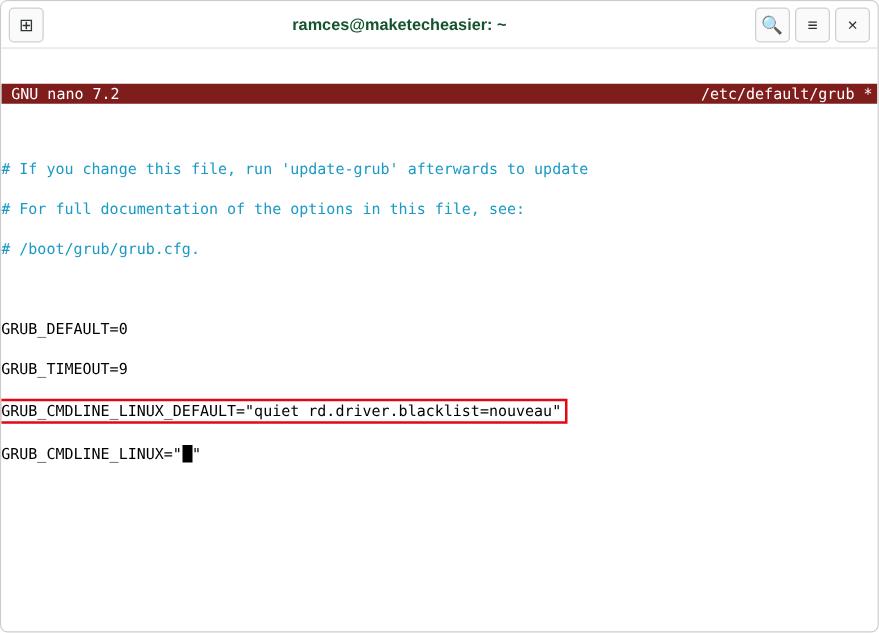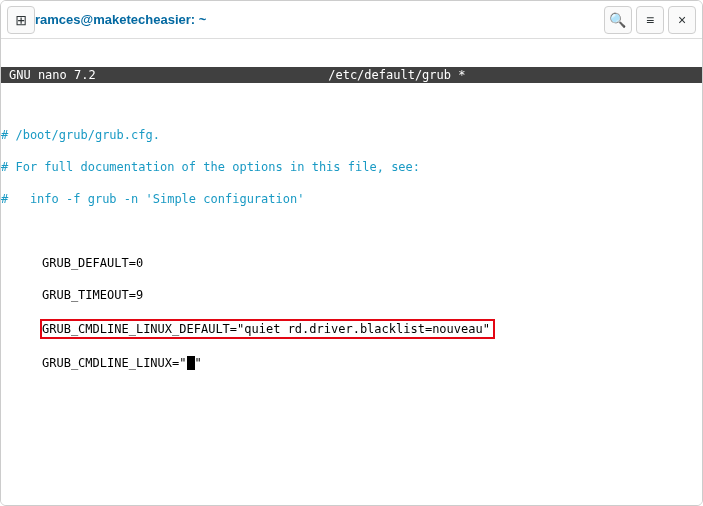--- a/index.html
+++ b/index.html
@@ -28,23 +28,23 @@
       padding: 0 6px;
       font-family: sans-serif;
       font-size: 13px;
     }
     .titlebar-left {
       display: flex;
       align-items: center;
     }
     .titlebar-center {
       flex: 1;
-      text-align: left;
+      text-align: center;
       font-weight: 600;
-      color: #0369a1;
+      color: #14532d;
     }
     .titlebar-right {
       display: flex;
       align-items: center;
       gap: 4px;
     }
     .tb-button {
       width: 28px;
       height: 28px;
       border: 1px solid #cfcfcf;
@@ -63,43 +63,42 @@
     .terminal {
       flex: 1;
       background: #fff;
       color: #000;
       padding: 0;
       white-space: pre;
       overflow: hidden;
       letter-spacing: 0;
     }
     .nano-header {
-      background: #404040;
+      background: #7f1d1d;
       color: #fff;
       display: flex;
       padding: 0 4px;
       line-height: 16px;
     }
     .nano-header .hname {
       padding-left: 4px;
     }
     .nano-header .hfile {
       flex: 1;
-      text-align: center;
+      text-align: right;
     }
     .content {
       padding: 0 4px 0 0;
       line-height: 16px;
     }
     .comment {
       color: #1a9ac4;
     }
     .plain {
       color: #000;
-      padding-left: 41px;
     }
     .hl-box {
       border: 2.5px solid #e30613;
       display: inline-block;
       padding: 0 3px 0 0;
       margin-left: -2px;
       line-height: 16px;
     }
     .cursor {
       display: inline-block;
@@ -134,23 +133,23 @@
       </div>
   </div>
 </div>
 
 <div class="terminal">
   <div class="nano-header">
     <span class="hname">GNU nano 7.2</span>
     <span class="hfile">/etc/default/grub *</span>
   </div>
   <div class="content">
+<div class="comment"># If you change this file, run 'update-grub' afterwards to update</div>
+<div class="comment"># For full documentation of the options in this file, see:</div>
 <div class="comment"># /boot/grub/grub.cfg.</div>
-<div class="comment"># For full documentation of the options in this file, see:</div>
-<div class="comment">#   info -f grub -n 'Simple configuration'</div>
 <div class="spacer-line"></div>
 <div class="plain">GRUB_DEFAULT=0</div>
 <div class="plain">GRUB_TIMEOUT=9</div>
 <div class="plain"><span class="hl-box">GRUB_CMDLINE_LINUX_DEFAULT="quiet rd.driver.blacklist=nouveau"</span></div>
 <div class="plain"><span>GRUB_CMDLINE_LINUX="</span><span class="cursor"></span><span>"</span></div>
 <div class="spacer-line"></div>
 
 
 
 

